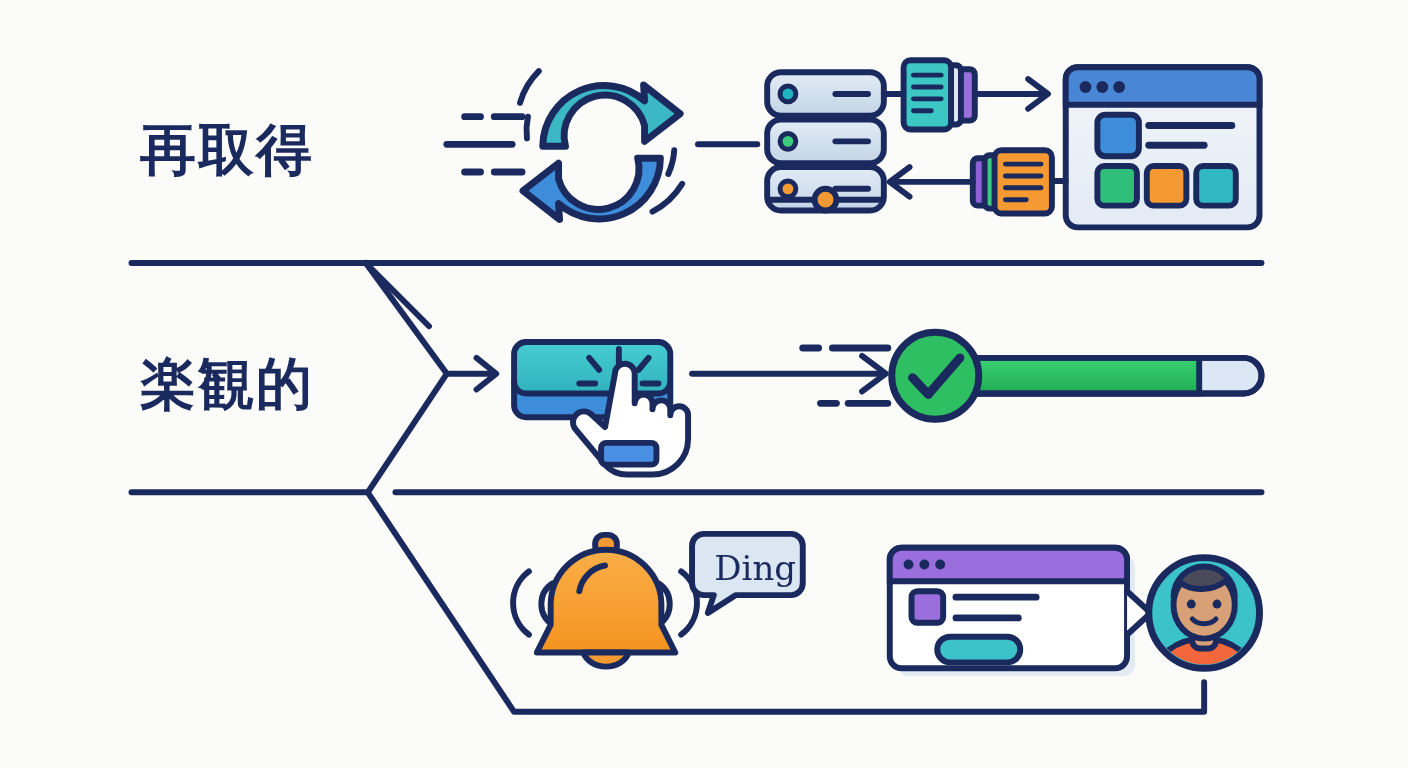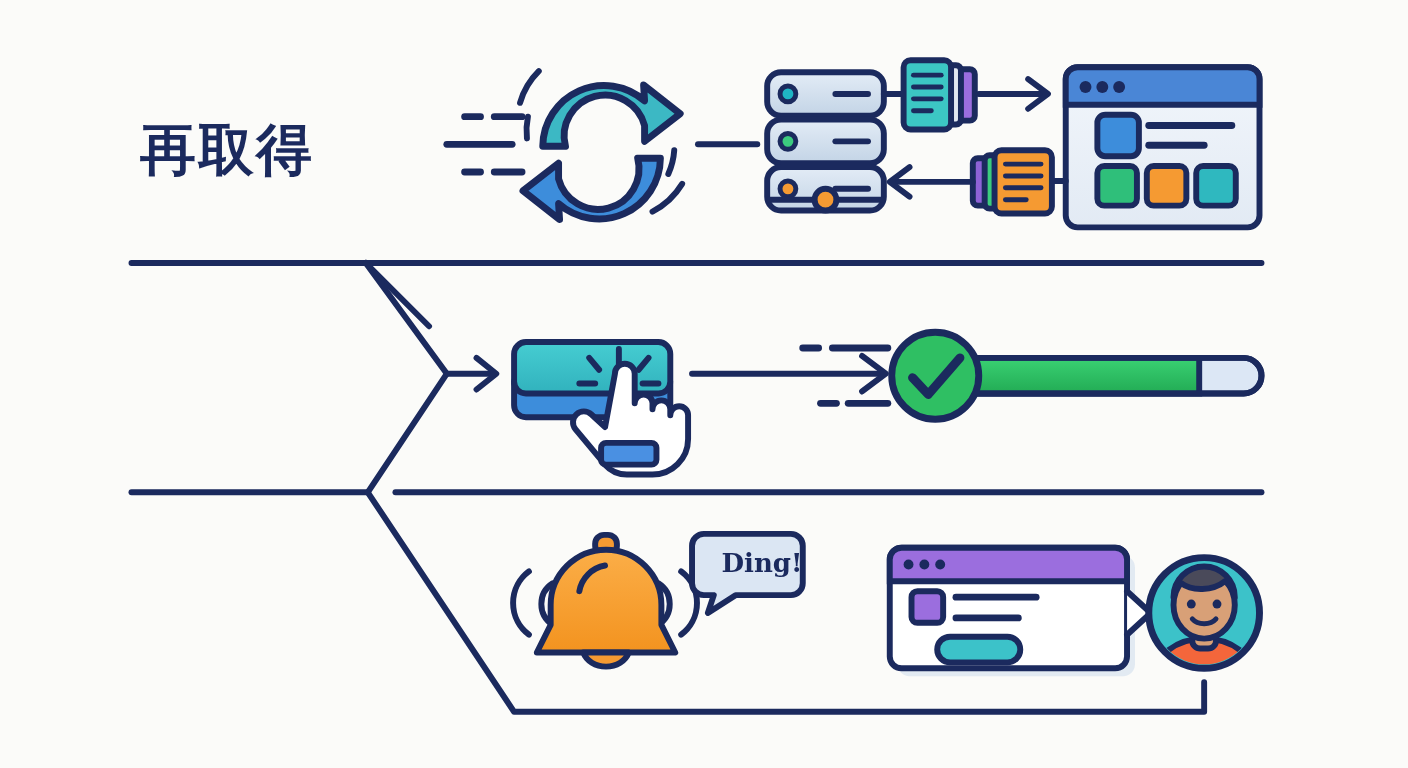--- a/index.html
+++ b/index.html
@@ -21,22 +21,22 @@
   }
   #label-refetch{left:140px;top:113px;}
   #label-optimistic{left:140px;top:347px;}
   #label-notify{left:170px;top:580px;}
   .bubble-text{
     position:absolute;
     left:712px;top:548px;
     width:100px;
     text-align:center;
     color:#1b2a5e;
-    font-size:26px;
-    font-weight:700;
+    font-size:34px;
+    font-weight:400;
     font-family:"DejaVu Serif","Liberation Serif",serif;
     white-space:nowrap;
   }
 </style>
 </head>
 <body>
 
 <div id="canvas">
 
   <svg id="art" viewBox="0 0 1408 768" xmlns="http://www.w3.org/2000/svg">
@@ -283,16 +283,17 @@
         <path d="M1187 604 a31 31 0 0 1 62 0 c0 -6 -4 -14 -10 -16 c-12 10 -34 10 -44 2 c-6 3 -8 9 -8 14 z" fill="#4a4a5a" stroke="#1b2a5e" stroke-width="6" stroke-linejoin="round"></path>
         <circle cx="1205" cy="611" r="4.5" fill="#1b2a5e"></circle>
         <circle cx="1231" cy="611" r="4.5" fill="#1b2a5e"></circle>
         <path d="M1206 626 a14 10 0 0 0 24 0" fill="none" stroke="#1b2a5e" stroke-width="5" stroke-linecap="round"></path>
       </g>
     </g>
 
   </svg>
 
   <div class="row-label" id="label-refetch">再取得</div>
+  <div class="row-label" id="label-optimistic">楽観的</div>
 
   <div class="bubble-text">Ding!</div>
 
 </div>
 
 </body></html>

